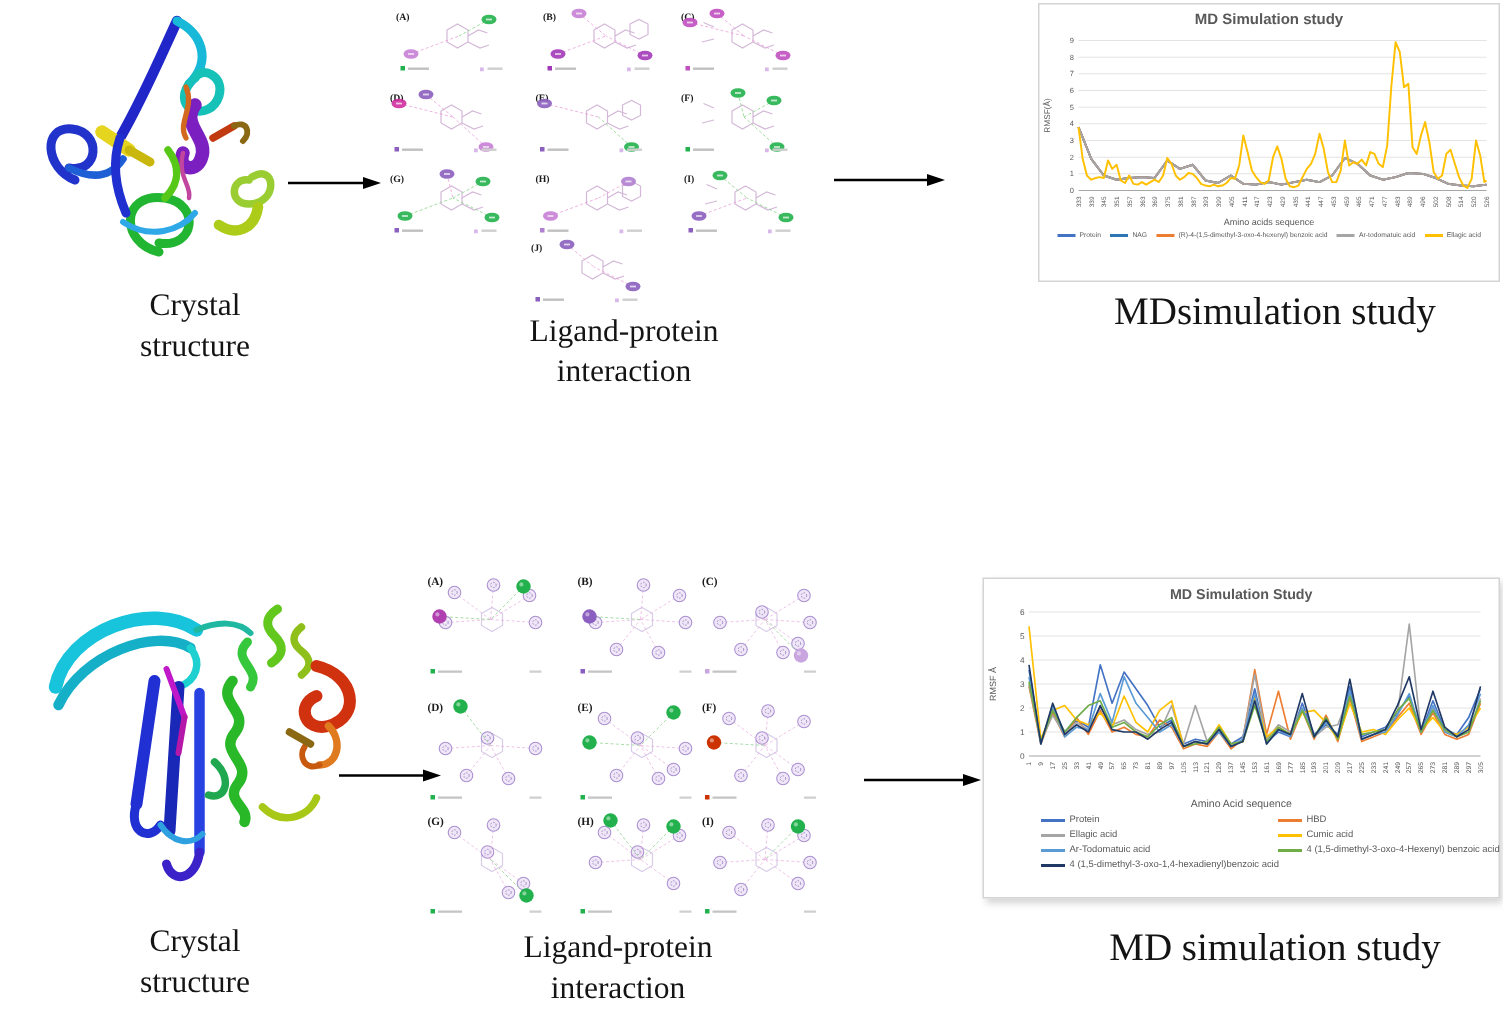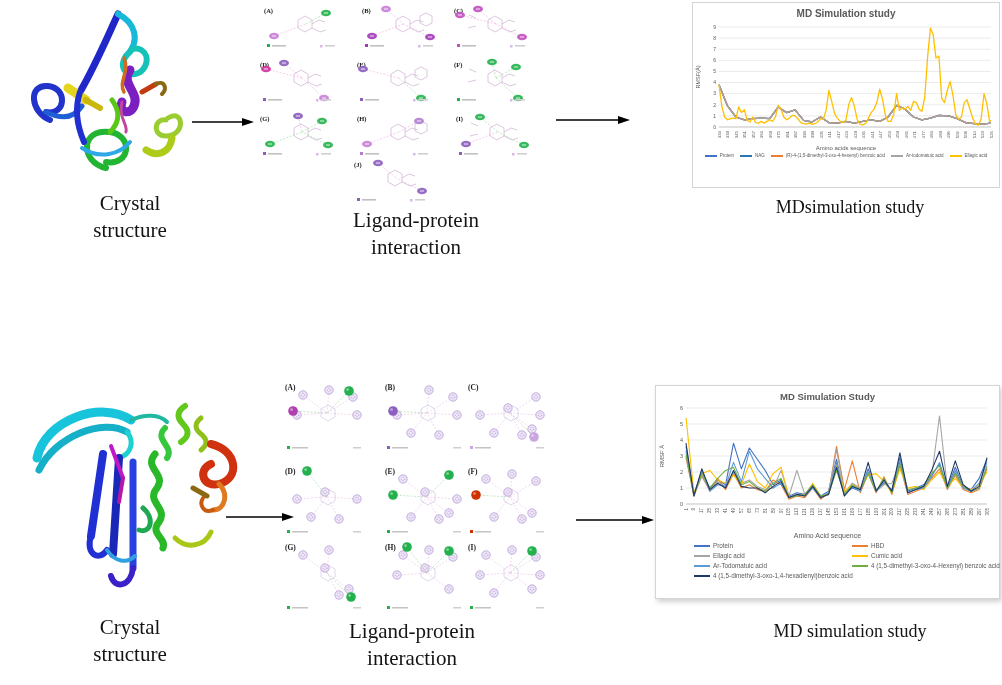--- a/index.html
+++ b/index.html
@@ -1,20 +1,20 @@
 <!DOCTYPE html>
 <html><head>
 <meta charset="utf-8">
 <style>
   html,body{margin:0;padding:0;background:#fff;}
   #canvas{position:relative;width:1002px;height:685px;background:#ffffff;overflow:hidden;
           font-family:"Liberation Sans",sans-serif;}
   .caption{position:absolute;text-align:center;font-family:"Liberation Serif",serif;
            color:#141414;font-size:21px;line-height:27px;}
-  .caption.md{font-size:18px;}
+  .caption.md{font-size:26px;}
   .arrow{position:absolute;}
   .protein{position:absolute;}
   .panel-group{position:absolute;}
   .panel{position:absolute;}
   .chart-card{position:absolute;background:#fff;border:1px solid #d4d4d4;box-sizing:border-box;}
   .chart-card.shadow{box-shadow:2px 3px 5px rgba(0,0,0,.18);}
   .c-title{text-align:center;color:#595959;font-weight:600;margin-top:5px;}
   .x-label{text-align:center;color:#595959;}
   .legend-row{display:flex;justify-content:center;align-items:center;gap:6px;margin-top:2px;}
   .legend-grid{display:grid;margin-top:3px;row-gap:3px;}

